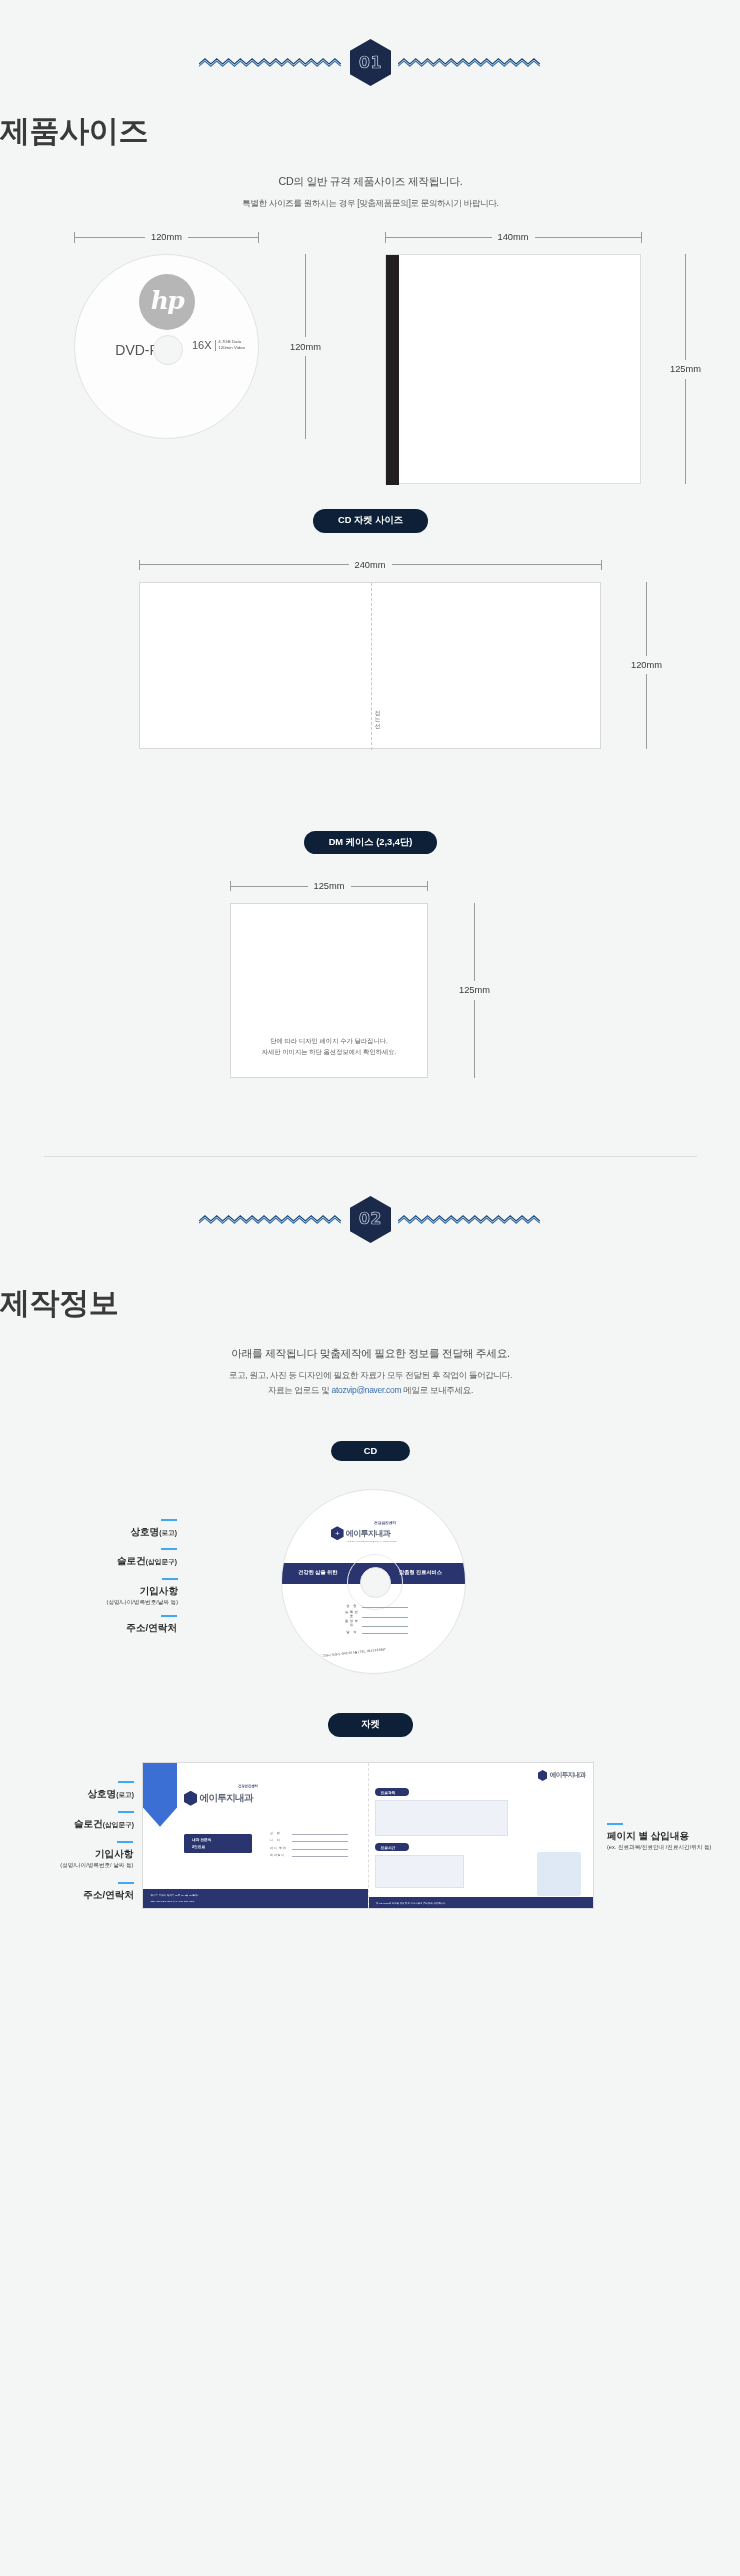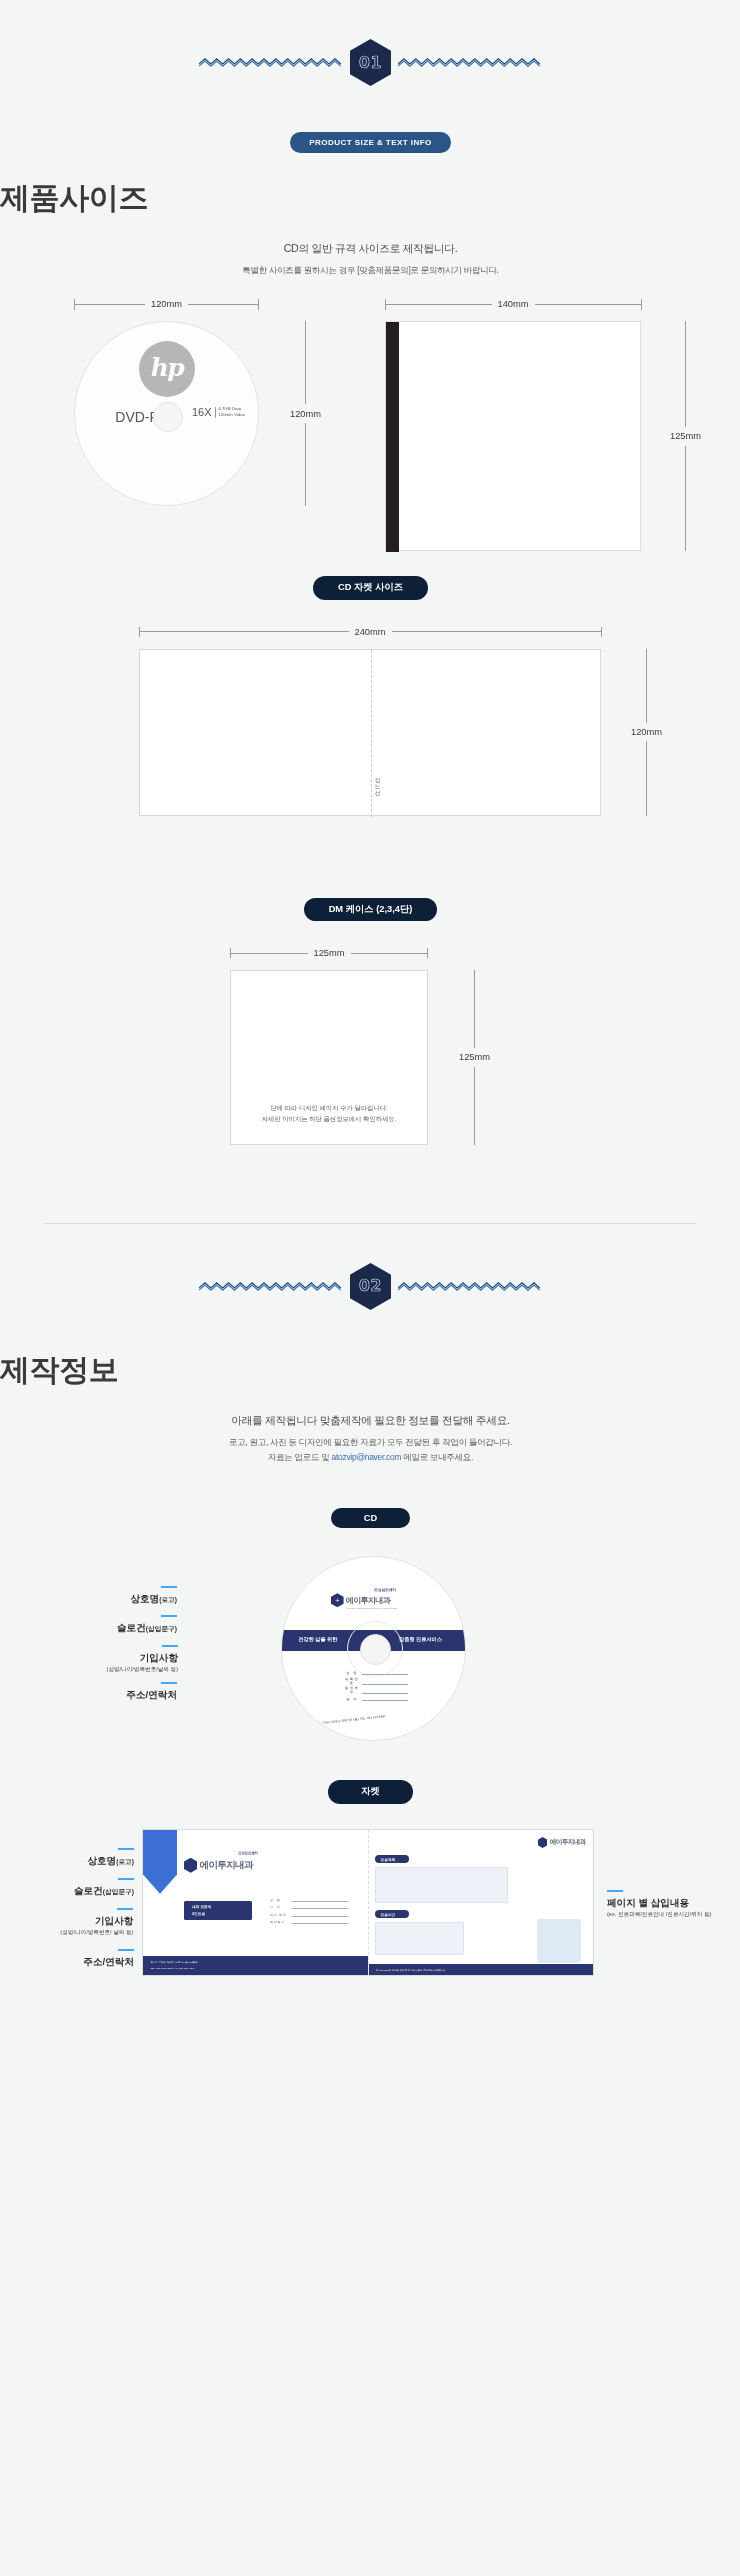--- a/index.html
+++ b/index.html
@@ -195,26 +195,23 @@
     </svg>
     <div class="hexbadge">
       <span>01</span>
     </div>
     <svg class="zig" viewBox="0 0 195 26" preserveAspectRatio="none">
       <polyline points="0,15 8,8 16,15 24,8 32,15 40,8 48,15 56,8 64,15 72,8 80,15 88,8 96,15 104,8 112,15 120,8 128,15 136,8 144,15 152,8 160,15 168,8 176,15 184,8 192,15" fill="none" stroke="#1b4a7a" stroke-width="1.6"></polyline>
       <polyline points="0,18 8,11 16,18 24,11 32,18 40,11 48,18 56,11 64,18 72,11 80,18 88,11 96,18 104,11 112,18 120,11 128,18 136,11 144,18 152,11 160,18 168,11 176,18 184,11 192,18" fill="none" stroke="#3a6fa8" stroke-width="1.6"></polyline>
     </svg>
   </div>
 
-  <div class="pill-wrap" style="margin-top:46px">
-    <span class="pill">PRODUCT SIZE &amp; TEXT INFO</span>
-  </div>
   <h2 class="big-title">제품사이즈</h2>
   <div class="lead">
-    <span>CD의 일반 규격 사이즈로 제작됩니다.</span>
+    <span>CD의 일반 규격 제품사이즈 제작됩니다.</span>
     <span class="sub">특별한 사이즈를 원하시는 경우 [맞춤제품문의]로 문의하시기 바랍니다.</span>
   </div>
 
 
   <div class="draw-area" style="height:274px;">
 
     <div class="dimline-h" style="left:74px; top:21px; width:185px;">
       <div class="seg"></div>
       <span>120mm</span>
       <div class="seg"></div>

